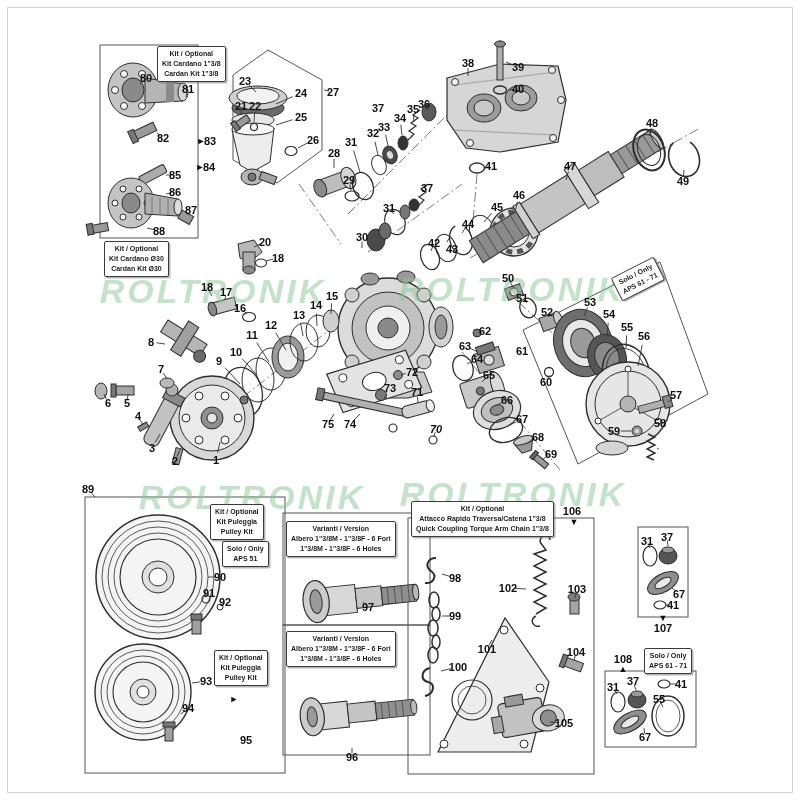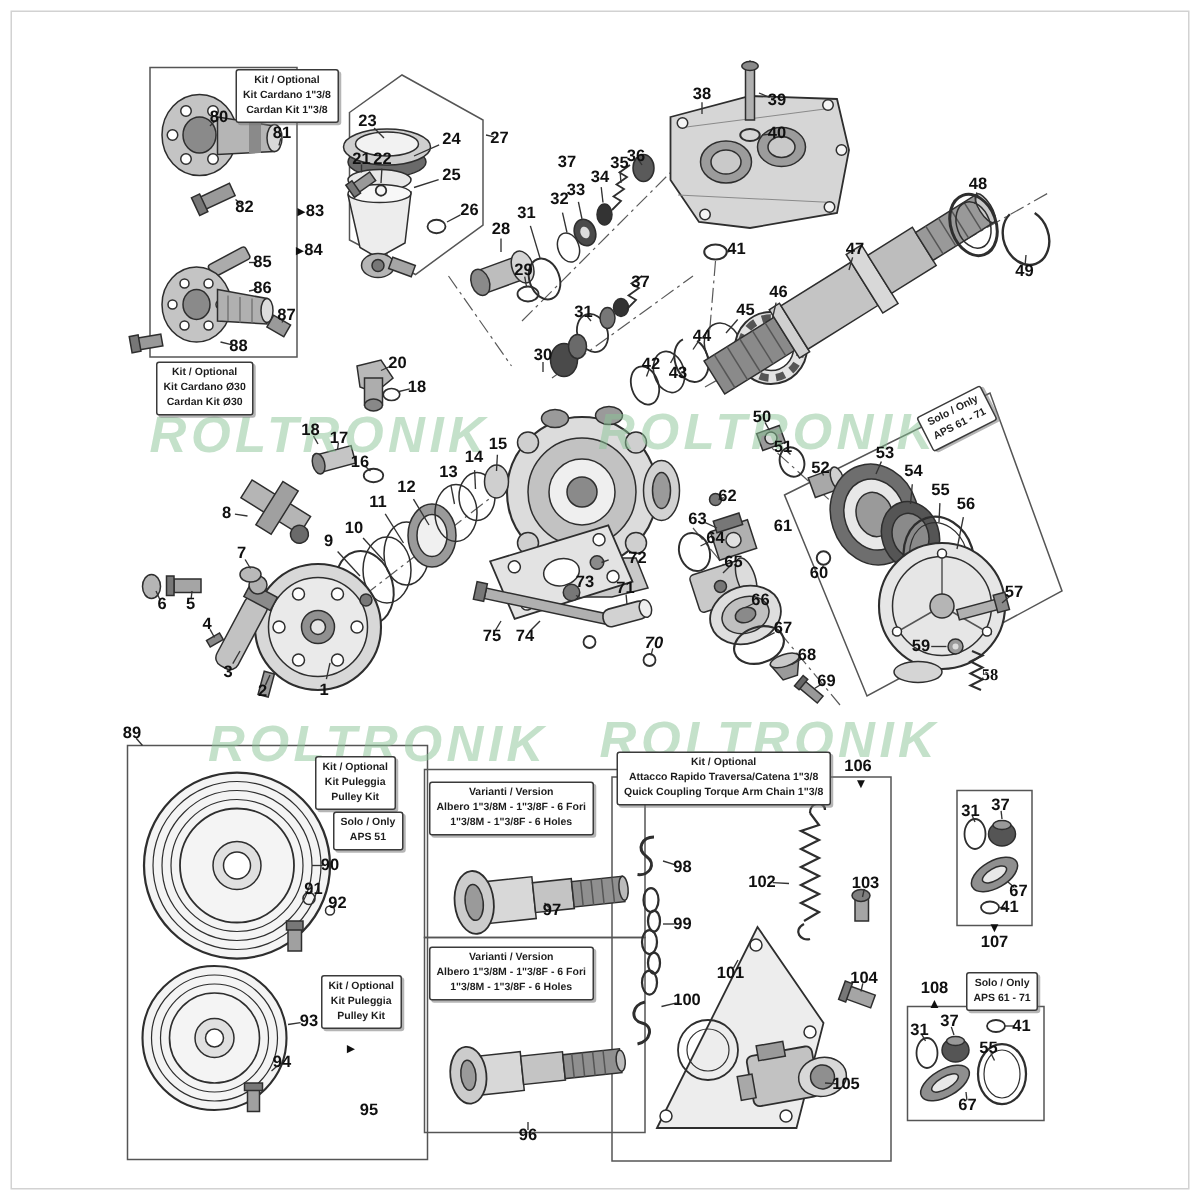--- a/index.html
+++ b/index.html
@@ -687,35 +687,35 @@
       <span class="part" style="left: 652px; top: 123px;">48</span>
       <span class="part" style="left: 683px; top: 181px;">49</span>
       <span class="part" style="left: 508px; top: 278px;">50</span>
       <span class="part" style="left: 522px; top: 298px;">51</span>
       <span class="part" style="left: 547px; top: 312px;">52</span>
       <span class="part" style="left: 590px; top: 302px;">53</span>
       <span class="part" style="left: 609px; top: 314px;">54</span>
       <span class="part" style="left: 627px; top: 327px;">55</span>
       <span class="part" style="left: 644px; top: 336px;">56</span>
       <span class="part" style="left: 676px; top: 395px;">57</span>
-      <span class="part" style="left: 660px; top: 450px; font-family: Liberation Serif, serif;">58</span>
+      <span class="part" style="left: 660px; top: 423px;">58</span>
       <span class="part" style="left: 614px; top: 431px;">59</span>
       <span class="part" style="left: 546px; top: 382px;">60</span>
       <span class="part" style="left: 522px; top: 351px;">61</span>
       <span class="part" style="left: 485px; top: 331px;">62</span>
       <span class="part" style="left: 465px; top: 346px;">63</span>
       <span class="part" style="left: 477px; top: 359px;">64</span>
       <span class="part" style="left: 489px; top: 375px;">65</span>
       <span class="part" style="left: 507px; top: 400px;">66</span>
       <span class="part" style="left: 522px; top: 419px;">67</span>
       <span class="part" style="left: 538px; top: 437px;">68</span>
       <span class="part" style="left: 551px; top: 454px;">69</span>
       <span class="part" style="left: 436px; top: 429px; font-style: italic;">70</span>
       <span class="part" style="left: 417px; top: 392px;">71</span>
-      <span class="part" style="left: 425px; top: 372px;">72</span>
+      <span class="part" style="left: 412px; top: 372px;">72</span>
       <span class="part" style="left: 390px; top: 388px;">73</span>
       <span class="part" style="left: 350px; top: 424px;">74</span>
       <span class="part" style="left: 328px; top: 424px;">75</span>
       <span class="part" style="left: 146px; top: 78px;">80</span>
       <span class="part" style="left: 188px; top: 89px;">81</span>
       <span class="part" style="left: 163px; top: 138px;">82</span>
       <span class="part" style="left: 210px; top: 141px;">83</span>
       <span class="part" style="left: 209px; top: 167px;">84</span>
       <span class="part" style="left: 175px; top: 175px;">85</span>
       <span class="part" style="left: 175px; top: 192px;">86</span>

